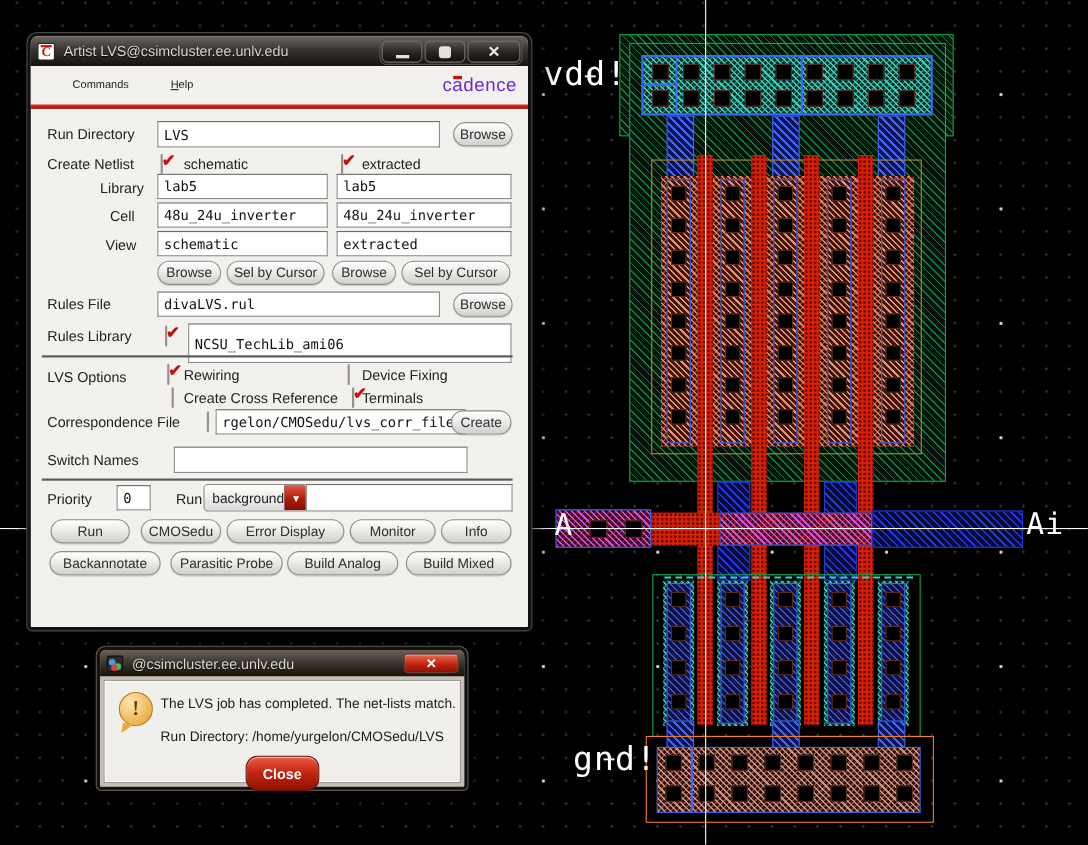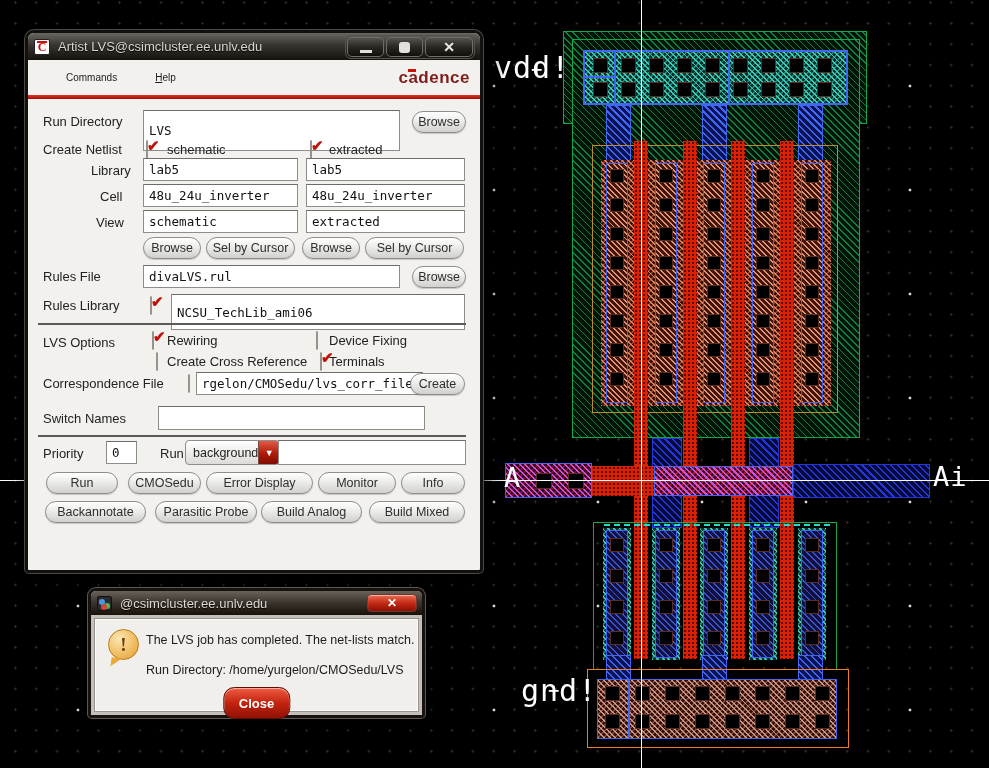--- a/index.html
+++ b/index.html
@@ -85,21 +85,21 @@
   .winbtns{position:absolute;right:5px;top:2px;display:flex;gap:2px;border:1px solid #55514d;border-radius:6px;padding:1px;}
   .wbtn{width:37px;height:20px;border:1px solid #716d69;border-radius:5px;display:flex;align-items:center;justify-content:center;
     background:linear-gradient(180deg,#56524e 0%,#2a2724 50%,#121009 100%);}
   .wbtn.close{width:48px;}
   .g-min{width:12px;height:3px;background:#e4e1dd;margin-top:9px;}
   .g-max{width:11px;height:11px;background:#e4e1dd;border-radius:3px;}
   .g-x{color:#ecebe8;font-weight:bold;font-size:14px;line-height:1;}
   .menubar{position:absolute;top:27px;left:0;right:0;height:35px;background:#f2f1ee;display:flex;align-items:center;}
   .menu-item{font-size:10px;color:#1b1b1b;margin-left:38px;}
   .menu-item u{text-decoration:underline;}
-  .brand{position:absolute;right:10px;top:8px;font-size:17px;font-weight:700;letter-spacing:.5px;color:#7f1d1d;}
+  .brand{position:absolute;right:10px;top:8px;font-size:17px;font-weight:400;letter-spacing:.5px;color:#6d28d9;}
   .macron{position:absolute;left:9.5px;top:1px;width:8.5px;height:2.5px;background:#cc1208;}
   .redline{position:absolute;top:62px;left:0;right:0;height:4px;background:linear-gradient(180deg,#e03226,#a50d05);}
   .form{position:absolute;top:66px;left:0;right:0;height:436px;}
   .form > *{position:absolute;}
   .flabel{font-size:13px;color:#222;white-space:nowrap;}
   .tinput{background:#fff;border:1px solid #8f8d8a;border-top-color:#6e6c69;
     font-family:"DejaVu Sans Mono",monospace;font-size:12.5px;color:#111;
     display:flex;align-items:center;padding-left:5px;white-space:nowrap;overflow:hidden;}
   .pill{height:22px;border-radius:11px;border:1px solid #8f8d8a;color:#2e2e2e;font-size:12.5px;
     background:linear-gradient(180deg,#ffffff 0%,#ececea 45%,#d2d0cd 100%);
@@ -326,21 +326,21 @@
   <div class="menubar">
     <span class="menu-item">Commands</span>
     <span class="menu-item"><u>H</u><span>elp</span></span>
     <span class="brand"><span class="macron"></span><span>cadence</span></span>
   </div>
   <div class="redline"></div>
 
   <div class="form">
     
     <span class="flabel" style="left:15px;top:15px;">Run Directory</span>
-    <div class="tinput" style="left:115px;top:11px;width:257px;height:41px;">LVS</div>
+    <div class="tinput" style="left:115px;top:11px;width:257px;height:24px;">LVS</div>
     <div class="pill" style="left:384px;top:12px;width:54px;">Browse</div>
 
     
     <span class="flabel" style="left:15px;top:43px;">Create Netlist</span>
     <span class="cb checked" style="left:118px;top:42px;"></span>
     <span class="flabel" style="left:139px;top:43px;">schematic</span>
     <span class="cb checked" style="left:280px;top:42px;"></span>
     <span class="flabel" style="left:301px;top:43px;">extracted</span>
 
     

